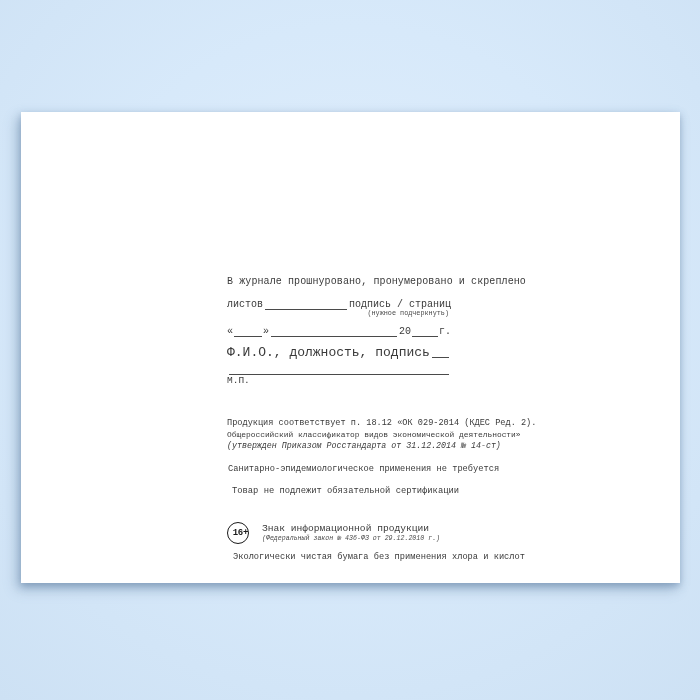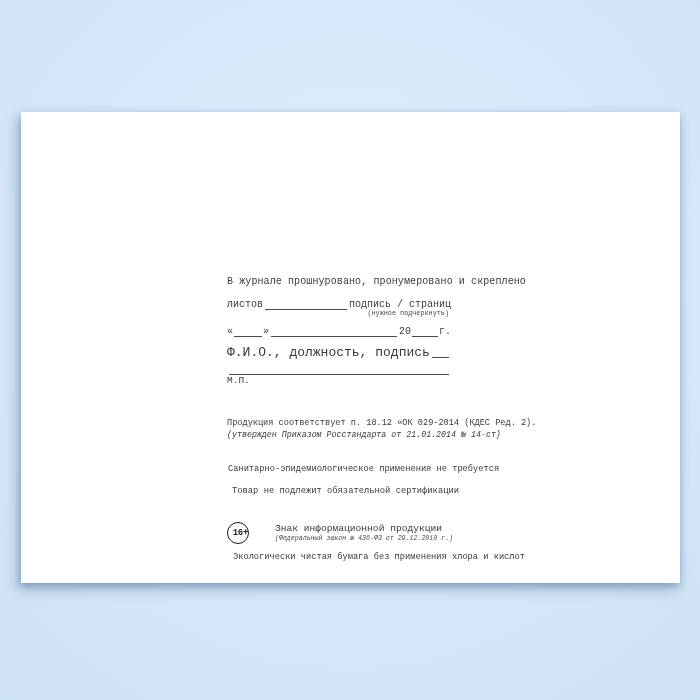--- a/index.html
+++ b/index.html
@@ -68,21 +68,21 @@
     display: flex;
     align-items: center;
     justify-content: flex-end;
     font-size: 9px;
     font-weight: bold;
     color: #1a1a1a;
     letter-spacing: -0.3px;
     flex: 0 0 auto;
     margin-top: 1px;
   }
-  .badge-text { margin-left: 26px; padding-top: 3px; }
+  .badge-text { margin-left: 13px; padding-top: 3px; }
   .badge-label { font-size: 9.6px; line-height: 10px; }
   .badge-law   { font-size: 6.6px; font-style: italic; line-height: 9px; color: #4a4a4a; }
 </style>
 </head>
 <body>
 
 <div class="stage">
   <div class="paper">
     <div class="content">
 
@@ -112,21 +112,22 @@
       </div>
 
       <div class="row r-line2 flexrow">
         <span class="bl grow"></span>
       </div>
 
       <div class="row r-mp">М.П.</div>
 
       <div class="row r-product">
         <div class="ln1">Продукция соответствует п. 18.12 «ОК 029-2014 (КДЕС Ред. 2).</div>
-        <div class="ln3">(утвержден Приказом Росстандарта от 21.01.2014 № 14-ст)</div>
+        <div class="ln2">Общероссийский классификатор видов экономической деятельности»</div>
+        <div class="ln3">(утвержден Приказом Росстандарта от 31.12.2014 № 14-ст)</div>
       </div>
 
       <div class="row r-sanitary">Санитарно-эпидемиологическое применения не требуется</div>
 
       <div class="row r-tovar">Товар не подлежит обязательной сертификации</div>
 
       <div class="row r-eco">Экологически чистая бумага без применения хлора и кислот</div>
 
       <div class="row r-badge">
         <div class="badge">

